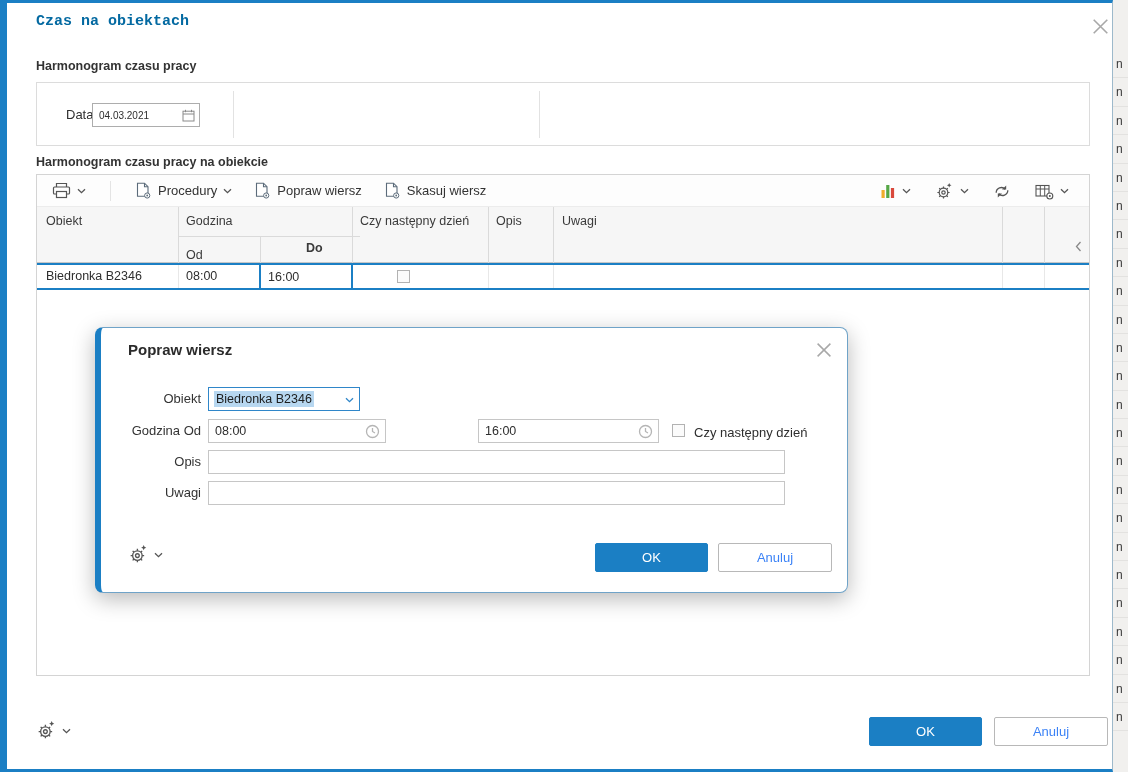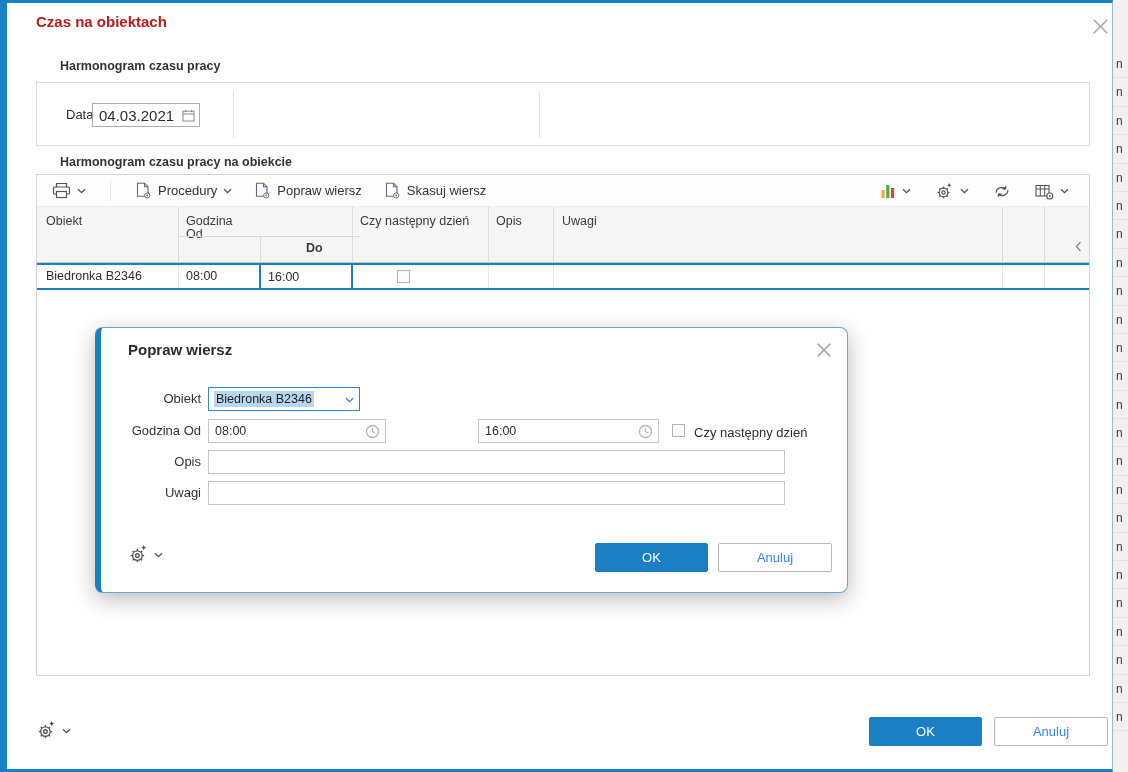--- a/index.html
+++ b/index.html
@@ -22,40 +22,40 @@
   }
 
   
   .dialog {
     position: absolute; left: 0; top: 0; width: 1113px; height: 772px;
     background: #ffffff;
     border: 3px solid var(--accent, #1b7fc4);
     border-left-width: 7px;
     border-right: 1px solid #9db9cb;
   }
-  .dlg-title { position: absolute; left: 29px; top: 10px; font-size: 15px; font-weight: 700; color: #b91c1c; }
+  .dlg-title { position: absolute; left: 29px; top: 10px; font-size: 15px; font-weight: 700; color: #0369a1; font-family: Liberation Mono, monospace; }
   .close-btn {
     position: absolute; left: 1081px; top: 11px; width: 24px; height: 24px;
     background: none; border: none; cursor: pointer; display: flex; align-items: center; justify-content: center;
   }
-  .sec-title { position: absolute; font-size: 12.5px; font-weight: 700; color: #333; margin-left: 24px; }
+  .sec-title { position: absolute; font-size: 12.5px; font-weight: 700; color: #333; }
   .t1 { left: 29px; top: 56px; }
   .t2 { left: 29px; top: 152px; }
 
   .panel1 {
     position: absolute; left: 29px; top: 79px; width: 1054px; height: 64px;
     border: 1px solid #dcdcdc; background: #fff;
   }
   .v-div { position: absolute; top: 8px; width: 1px; height: 47px; background: #e2e2e2; }
   .d1 { left: 196px; } .d2 { left: 502px; }
   .data-label { position: absolute; left: 29px; top: 24px; font-size: 13px; }
   .date-input {
     position: absolute; left: 55px; top: 20px; width: 108px; height: 24px;
     border: 1px solid #adadad; background: #fff; display: flex; align-items: center;
-    padding-left: 6px; font-size: 15px; cursor: text;
+    padding-left: 6px; font-size: 10px; cursor: text;
   }
   .date-input svg { position: absolute; right: 4px; top: 5px; }
 
   .panel2 {
     position: absolute; left: 29px; top: 171px; width: 1054px; height: 502px;
     border: 1px solid #d4d4d4; background: #fff;
   }
 
   
   .toolbar {
@@ -300,21 +300,21 @@
           <svg width="9" height="6" viewBox="0 0 9 6">
               <path d="M1 1.2l3.5 3.5L8 1.2" fill="none" stroke="#555" stroke-width="1.3"></path>
             </svg>
         </div>
       </div>
     </div>
 
     <div class="grid-header">
       <span class="gh-label" style="left:9px;top:7px;">Obiekt</span>
       <span class="gh-label" style="left:149px;top:7px;">Godzina</span>
-      <span class="gh-label" style="left:149px;top:20px;">Od</span>
+      <span class="gh-label" style="left:149px;top:41px;">Od</span>
       <span class="gh-label bold" style="left:231px;top:34px;">Do</span>
       <span class="gh-label" style="left:323px;top:7px;">Czy następny dzień</span>
       <span class="gh-label" style="left:459px;top:7px;">Opis</span>
       <span class="gh-label" style="left:525px;top:7px;">Uwagi</span>
 
       <div class="gh-line" style="left:141px;top:0;width:1px;height:56px;"></div>
       <div class="gh-line" style="left:141px;top:29px;width:182px;height:1px;"></div>
       <div class="gh-line" style="left:223px;top:30px;width:1px;height:26px;"></div>
       <div class="gh-line" style="left:315px;top:0;width:1px;height:56px;"></div>
       <div class="gh-line" style="left:451px;top:0;width:1px;height:56px;"></div>

